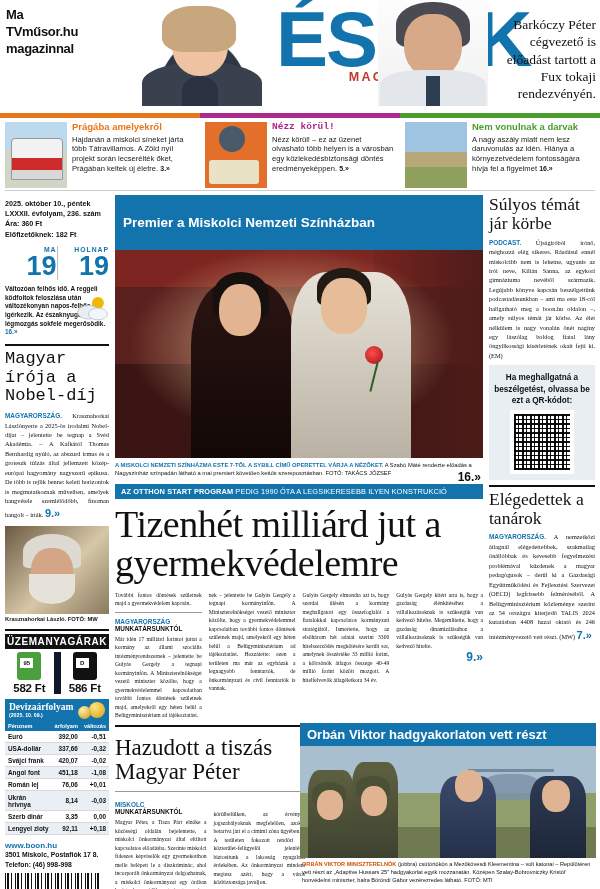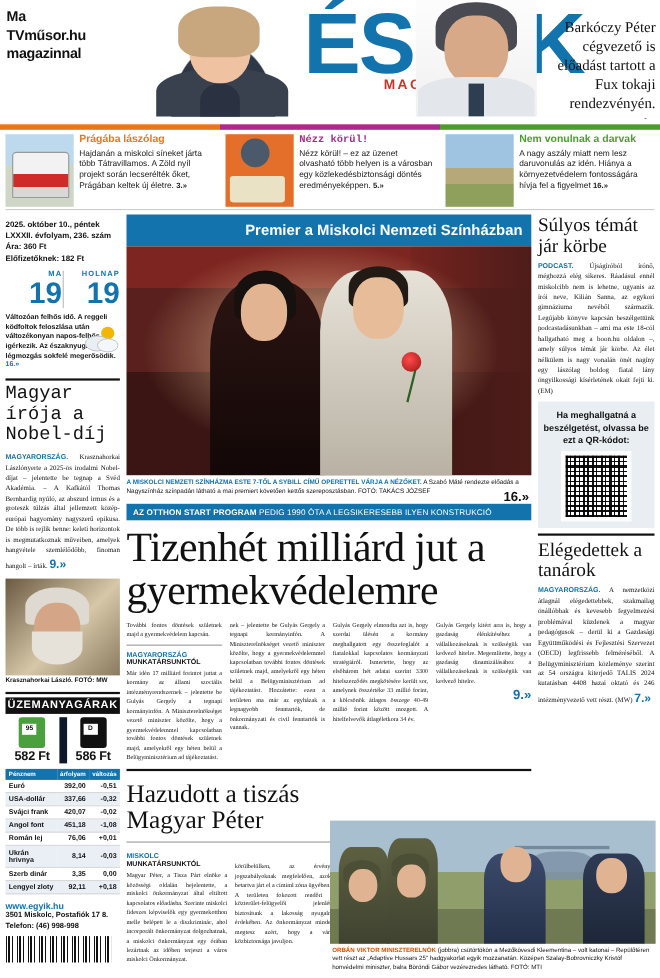--- a/index.html
+++ b/index.html
@@ -242,21 +242,21 @@
     font-family:"Liberation Sans", sans-serif;
   }
   .foot-addr { font-size:6.8px; font-weight:bold; color:#111; line-height:1.4;
     font-family:"Liberation Sans", sans-serif; }
   .barcode { margin-top:4px; height:24px; width:96px;
     background:repeating-linear-gradient(90deg,#111 0 1px,#fff 1px 2px,#111 2px 4px,#fff 4px 6px,#111 6px 7px,#fff 7px 10px); }
 
   
   .banner-blue {
     background:#1273ad; color:#fff; font-weight:bold; font-size:13.5px;
-    padding:7px 8px; font-family:"Liberation Sans", sans-serif;text-align:right;
+    padding:20px 8px; font-family:"Liberation Sans", sans-serif;
   }
   .theatre {
     width:100%; height:208px; position:relative; overflow:hidden;
     background:linear-gradient(#7d2520 0 18%, #59201d 18% 55%, #3a1513 55% 100%);
   }
   .theatre .spot{
     position:absolute; left:0; top:0; width:100%; height:100%;
     background:radial-gradient(ellipse at 48% 45%, rgba(255,220,170,.42) 0 26%, transparent 60%);
   }
   .theatre .w-fig{
@@ -431,21 +431,21 @@
       <div class="pg">4.»</div>
     </div>
   </div>
 
   <div class="teasers">
     <div class="teaser t1">
       <div class="bar" style="background: rgb(232, 118, 26);"></div>
       <div class="inner">
         <div class="thumb thumb-tram"></div>
         <div class="txt">
-          <h3 style="color: rgb(232, 118, 26);">Prágába lászólag</h3>
+          <h3 style="color: rgb(232, 118, 26);">Prágába amelyekről</h3>
           <p><span>Hajdanán a miskolci síneket járta több Tátravillamos. A Zöld nyíl projekt során lecserélték őket, Prágában keltek új életre.</span> <span class="pg">3.»</span></p>
         </div>
       </div>
     </div>
     <div class="teaser t2">
       <div class="bar" style="background: rgb(171, 42, 140);"></div>
       <div class="inner">
         <div class="thumb thumb-worker"></div>
         <div class="txt">
           <h3 style="color: rgb(171, 42, 140); font-family: Liberation Mono, monospace;">Nézz körül!</h3>
@@ -524,20 +524,26 @@
         </div>
         <div class="fuel-cell sep">
           <div class="pump pd" style="background: rgb(17, 17, 17);">
               <span>D</span>
             </div>
           <div class="fuel-price">586 Ft</div>
         </div>
       </div>
 
       <div class="fx">
+        <div class="fx-head">
+          <div class="coin"></div>
+          <div class="coin2"></div>
+          <div class="t">Devizaárfolyam</div>
+          <div class="d">(2025. 10. 09.)</div>
+        </div>
         <table>
           <thead>
             <tr>
               <th>Pénznem</th>
               <th class="r">árfolyam</th>
               <th class="r">változás</th>
             </tr>
           </thead>
           <tbody id="fx-body">
               <tr>
@@ -577,21 +583,21 @@
               </tr>
               <tr>
                 <td>Lengyel zloty</td>
                 <td class="r">92,11</td>
                 <td class="r">+0,18</td>
               </tr>
             </tbody>
         </table>
       </div>
 
-      <div class="foot-web">www.egyik.hu</div>
+      <div class="foot-web">www.boon.hu</div>
       <div class="foot-addr">3501 Miskolc, Postafiók 17 8.</div>
       <div class="foot-addr">Telefon: (46) 998-998</div>
       <div class="barcode"></div>
 
     </div>
 
     <div class="col-mid">
       <div class="banner-blue">Premier a Miskolci Nemzeti Színházban</div>
       <div class="theatre">
         <div class="blur"></div>
@@ -671,20 +677,21 @@
 
       <div class="hl-right">Elégedettek a tanárok</div>
       <div class="art-body">
         <span class="tag-blue">MAGYARORSZÁG.</span><span> A nemzetközi átlagnál elégedettebbek, szakmailag önállóbbak és kevesebb fegyelmezési problémával küzdenek a magyar pedagógusok – derül ki a Gazdasági Együttműködési és Fejlesztési Szervezet (OECD) legfrissebb felméréséből. A Belügyminisztérium közleménye szerint az 54 országra kiterjedő TALIS 2024 kutatásban 4408 hazai oktató és 246 intézményvezető vett részt. (MW)</span>
         <span class="pgnum">7.»</span>
       </div>
     </div>
   </div>
 
   <div class="orban">
+    <div class="banner">Orbán Viktor hadgyakorlaton vett részt</div>
     <div class="photo">
       <div class="heli"></div>
       <div class="sold" style="left:8px;"></div>
       <div class="helm" style="left:12px; top:36px;"></div>
       <div class="head" style="left:17px; top:44px;"></div>
       <div class="sold" style="left:52px; height:96px;"></div>
       <div class="helm" style="left:56px; top:30px;"></div>
       <div class="head" style="left:61px; top:40px;"></div>
       <div class="civ" style="left:140px;"></div>
       <div class="head" style="left:155px; top:24px; width:28px; height:32px;"></div>

